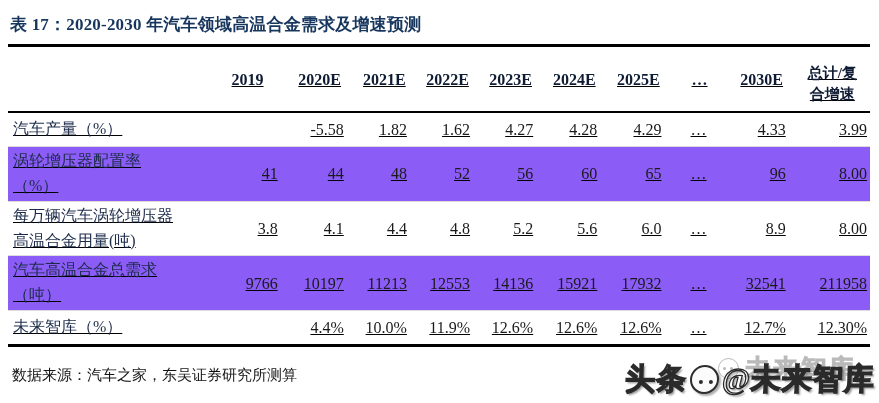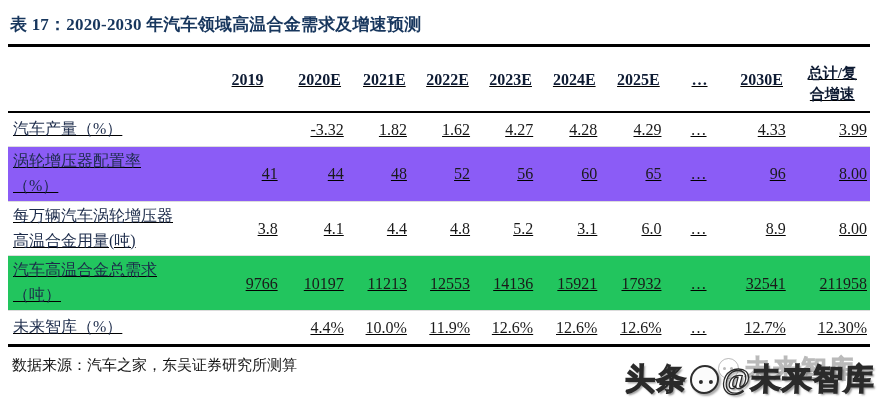--- a/index.html
+++ b/index.html
@@ -36,21 +36,21 @@
     padding: 2px 0 2px 5px; white-space: pre-line; line-height: 1.55;
     vertical-align: middle;
   }
   tbody td {
     font-size: 16px; text-align: right; color: #1a1a1a;
     padding: 5px 9px 5px 0; vertical-align: middle; line-height: 1.45;
   }
   thead th.dots, tbody td.dots { text-align: center; padding-right: 2px; }
   tbody td.total { padding-right: 3px; }
 
-  .source { font-size: 15px; color: #141414; padding: 9px 0 0 4px; }
+  .source { font-size: 15px; color: #141414; padding: 9px 0 0 4px; margin-top: 10px; }
 
   
   .wm-faint {
     position: absolute; right: 22px; top: 352px;
     font-size: 25px; font-weight: bold; letter-spacing: 3px;
     color: transparent; -webkit-text-stroke: 1px rgba(130,130,130,.55);
     display: flex; align-items: center; gap: 6px; pointer-events: none;
   }
   .wm-faint-logo {
     width: 21px; height: 21px; border-radius: 50%;
@@ -117,21 +117,21 @@
           <th class="dots" style="color: rgb(14, 27, 51);">…</th>
           <th style="color: rgb(14, 27, 51);">2030E</th>
           <th class="total" style="color: rgb(14, 27, 51);">总计/复
 合增速</th>
         </tr>
       </thead>
     <tbody>
         <tr>
           <th class="lbl">汽车产量（%）</th>
           <td></td>
-          <td>-3.32</td>
+          <td>-5.58</td>
           <td>1.82</td>
           <td>1.62</td>
           <td>4.27</td>
           <td>4.28</td>
           <td>4.29</td>
           <td class="dots">…</td>
           <td>4.33</td>
           <td class="total">3.99</td>
         </tr>
         <tr class="shaded" style="background: #8b5cf6;">
@@ -149,27 +149,27 @@
           <td class="total">8.00</td>
         </tr>
         <tr>
           <th class="lbl">每万辆汽车涡轮增压器
 高温合金用量(吨)</th>
           <td>3.8</td>
           <td>4.1</td>
           <td>4.4</td>
           <td>4.8</td>
           <td>5.2</td>
-          <td>3.1</td>
+          <td>5.6</td>
           <td>6.0</td>
           <td class="dots">…</td>
           <td>8.9</td>
           <td class="total">8.00</td>
         </tr>
-        <tr class="shaded" style="background: #22c55e;">
+        <tr class="shaded" style="background: #8b5cf6;">
           <th class="lbl">汽车高温合金总需求
 （吨）</th>
           <td>9766</td>
           <td>10197</td>
           <td>11213</td>
           <td>12553</td>
           <td>14136</td>
           <td>15921</td>
           <td>17932</td>
           <td class="dots">…</td>

